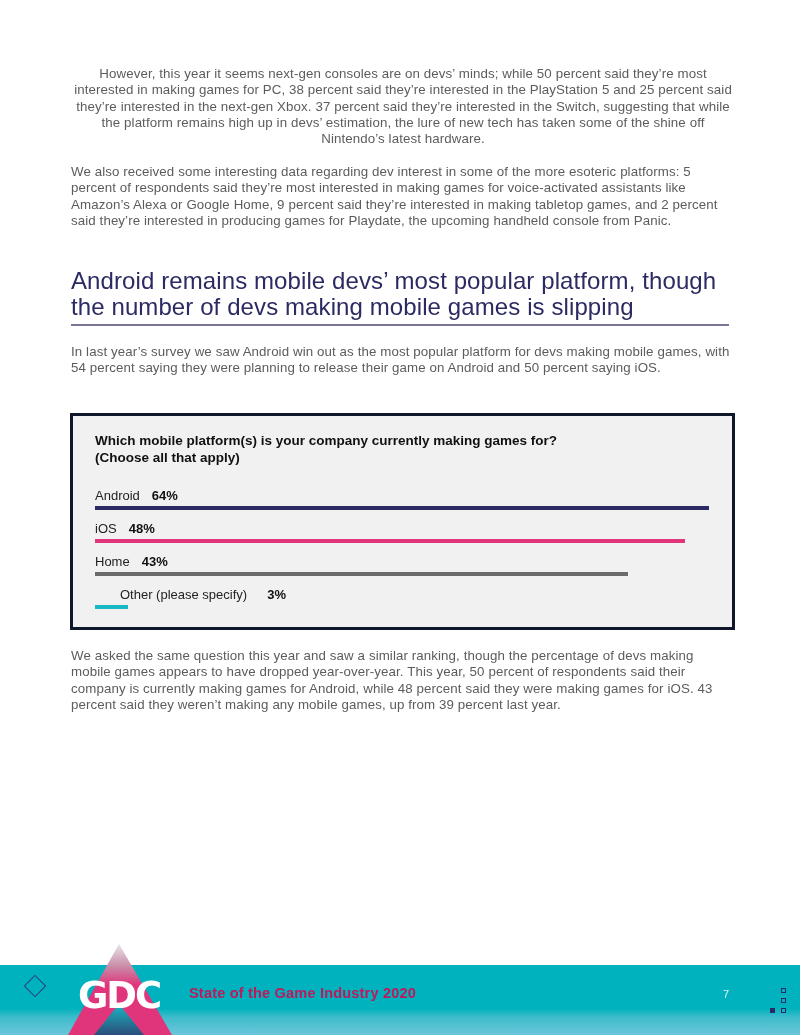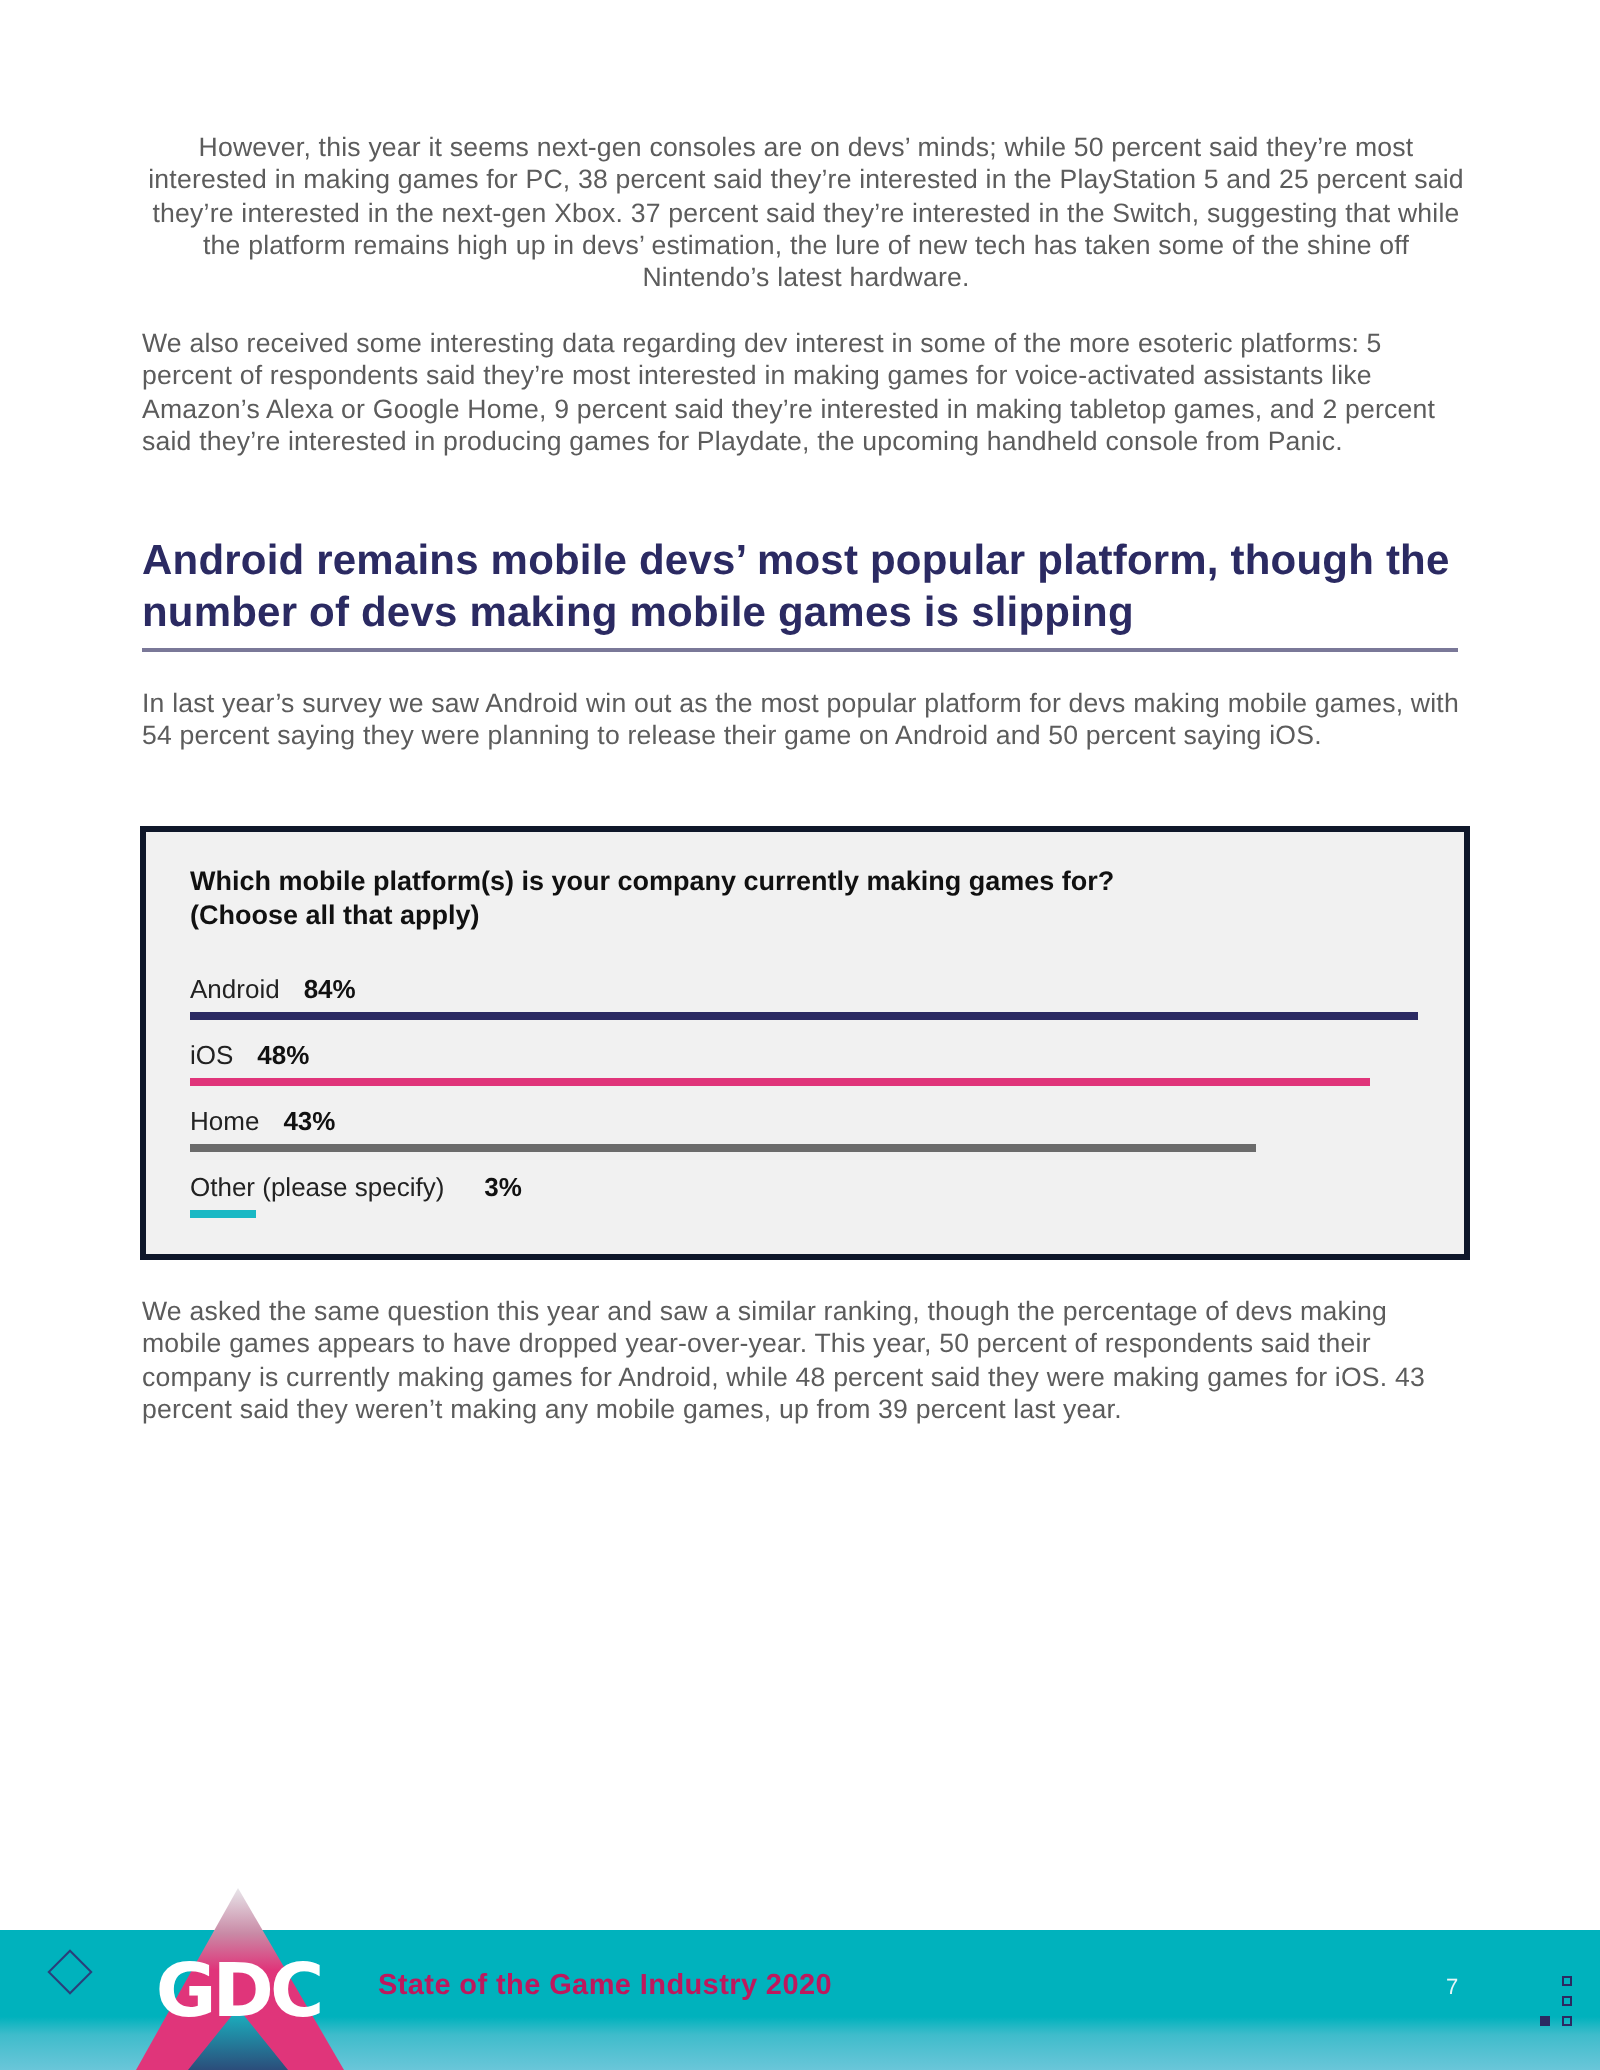--- a/index.html
+++ b/index.html
@@ -13,22 +13,22 @@
       position: absolute; left: 71px; width: 664px;
       font-size: 13.3px; line-height: 16.3px; margin: 0;
       color: #5c5c5c; letter-spacing: 0.1px;
     }
     #p1 { top: 66px; text-align: center; }
     #p2 { top: 164px; }
     #p3 { top: 344px; }
     #p4 { top: 648px; }
     .heading {
       position: absolute; left: 71px; top: 268px; width: 664px;
-      font-size: 21px; line-height: 26px; margin: 0;
-      color: #2b2a62; font-weight: bold; letter-spacing: 0.1px;
+      font-size: 24px; line-height: 26px; margin: 0;
+      color: #2b2a62; font-weight: normal; letter-spacing: 0.1px;
     }
     .divider {
       position: absolute; left: 71px; top: 324px; width: 658px; height: 2px;
       background: #7a7898;
     }
     .chart-box {
       position: absolute; left: 70px; top: 413px; width: 659px; height: 211px;
       background: #f1f1f1; border: 3px solid #0f172a;
     }
     .chart-title {
@@ -72,35 +72,35 @@
 
 <p id="p3" class="para">In last year’s survey we saw Android win out as the most popular platform for devs making mobile games, with 54 percent saying they were planning to release their game on Android and 50 percent saying iOS.</p>
 
 <div class="chart-box">
   <p class="chart-title">
     <span>Which mobile platform(s) is your company currently making games for?</span><br>
     <span>(Choose all that apply)</span>
   </p>
 
   <div class="bar-row" style="top:70px;">
-    <span class="bar-label">Android</span><span class="bar-value">84%</span>
+    <span class="bar-label">Android</span><span class="bar-value">64%</span>
   </div>
   <div class="bar-line" style="left:22px; top:90px; width:614px; background:#2b2a62;"></div>
 
   <div class="bar-row" style="top:103px;">
     <span class="bar-label">iOS</span><span class="bar-value">48%</span>
   </div>
   <div class="bar-line" style="left:22px; top:123px; width:590px; background:#e0357a;"></div>
 
   <div class="bar-row" style="top:136px;">
     <span class="bar-label">Home</span><span class="bar-value">43%</span>
   </div>
   <div class="bar-line" style="left:22px; top:156px; width:533px; background:#6b6b6b;"></div>
 
-  <div class="bar-row" style="top:169px;">
+  <div class="bar-row" style="top:169px;margin-left:25px;">
     <span class="bar-label">Other (please specify)</span><span class="bar-value" style="margin-left:20px;">3%</span>
   </div>
   <div class="bar-line" style="left:22px; top:189px; width:33px; background:#19b8c4;"></div>
 </div>
 
 <p id="p4" class="para">We asked the same question this year and saw a similar ranking, though the percentage of devs making mobile games appears to have dropped year-over-year. This year, 50 percent of respondents said their company is currently making games for Android, while 48 percent said they were making games for iOS. 43 percent said they weren’t making any mobile games, up from 39 percent last year.</p>
 
 <div class="footer"></div>
 <div class="diamond"></div>
 

